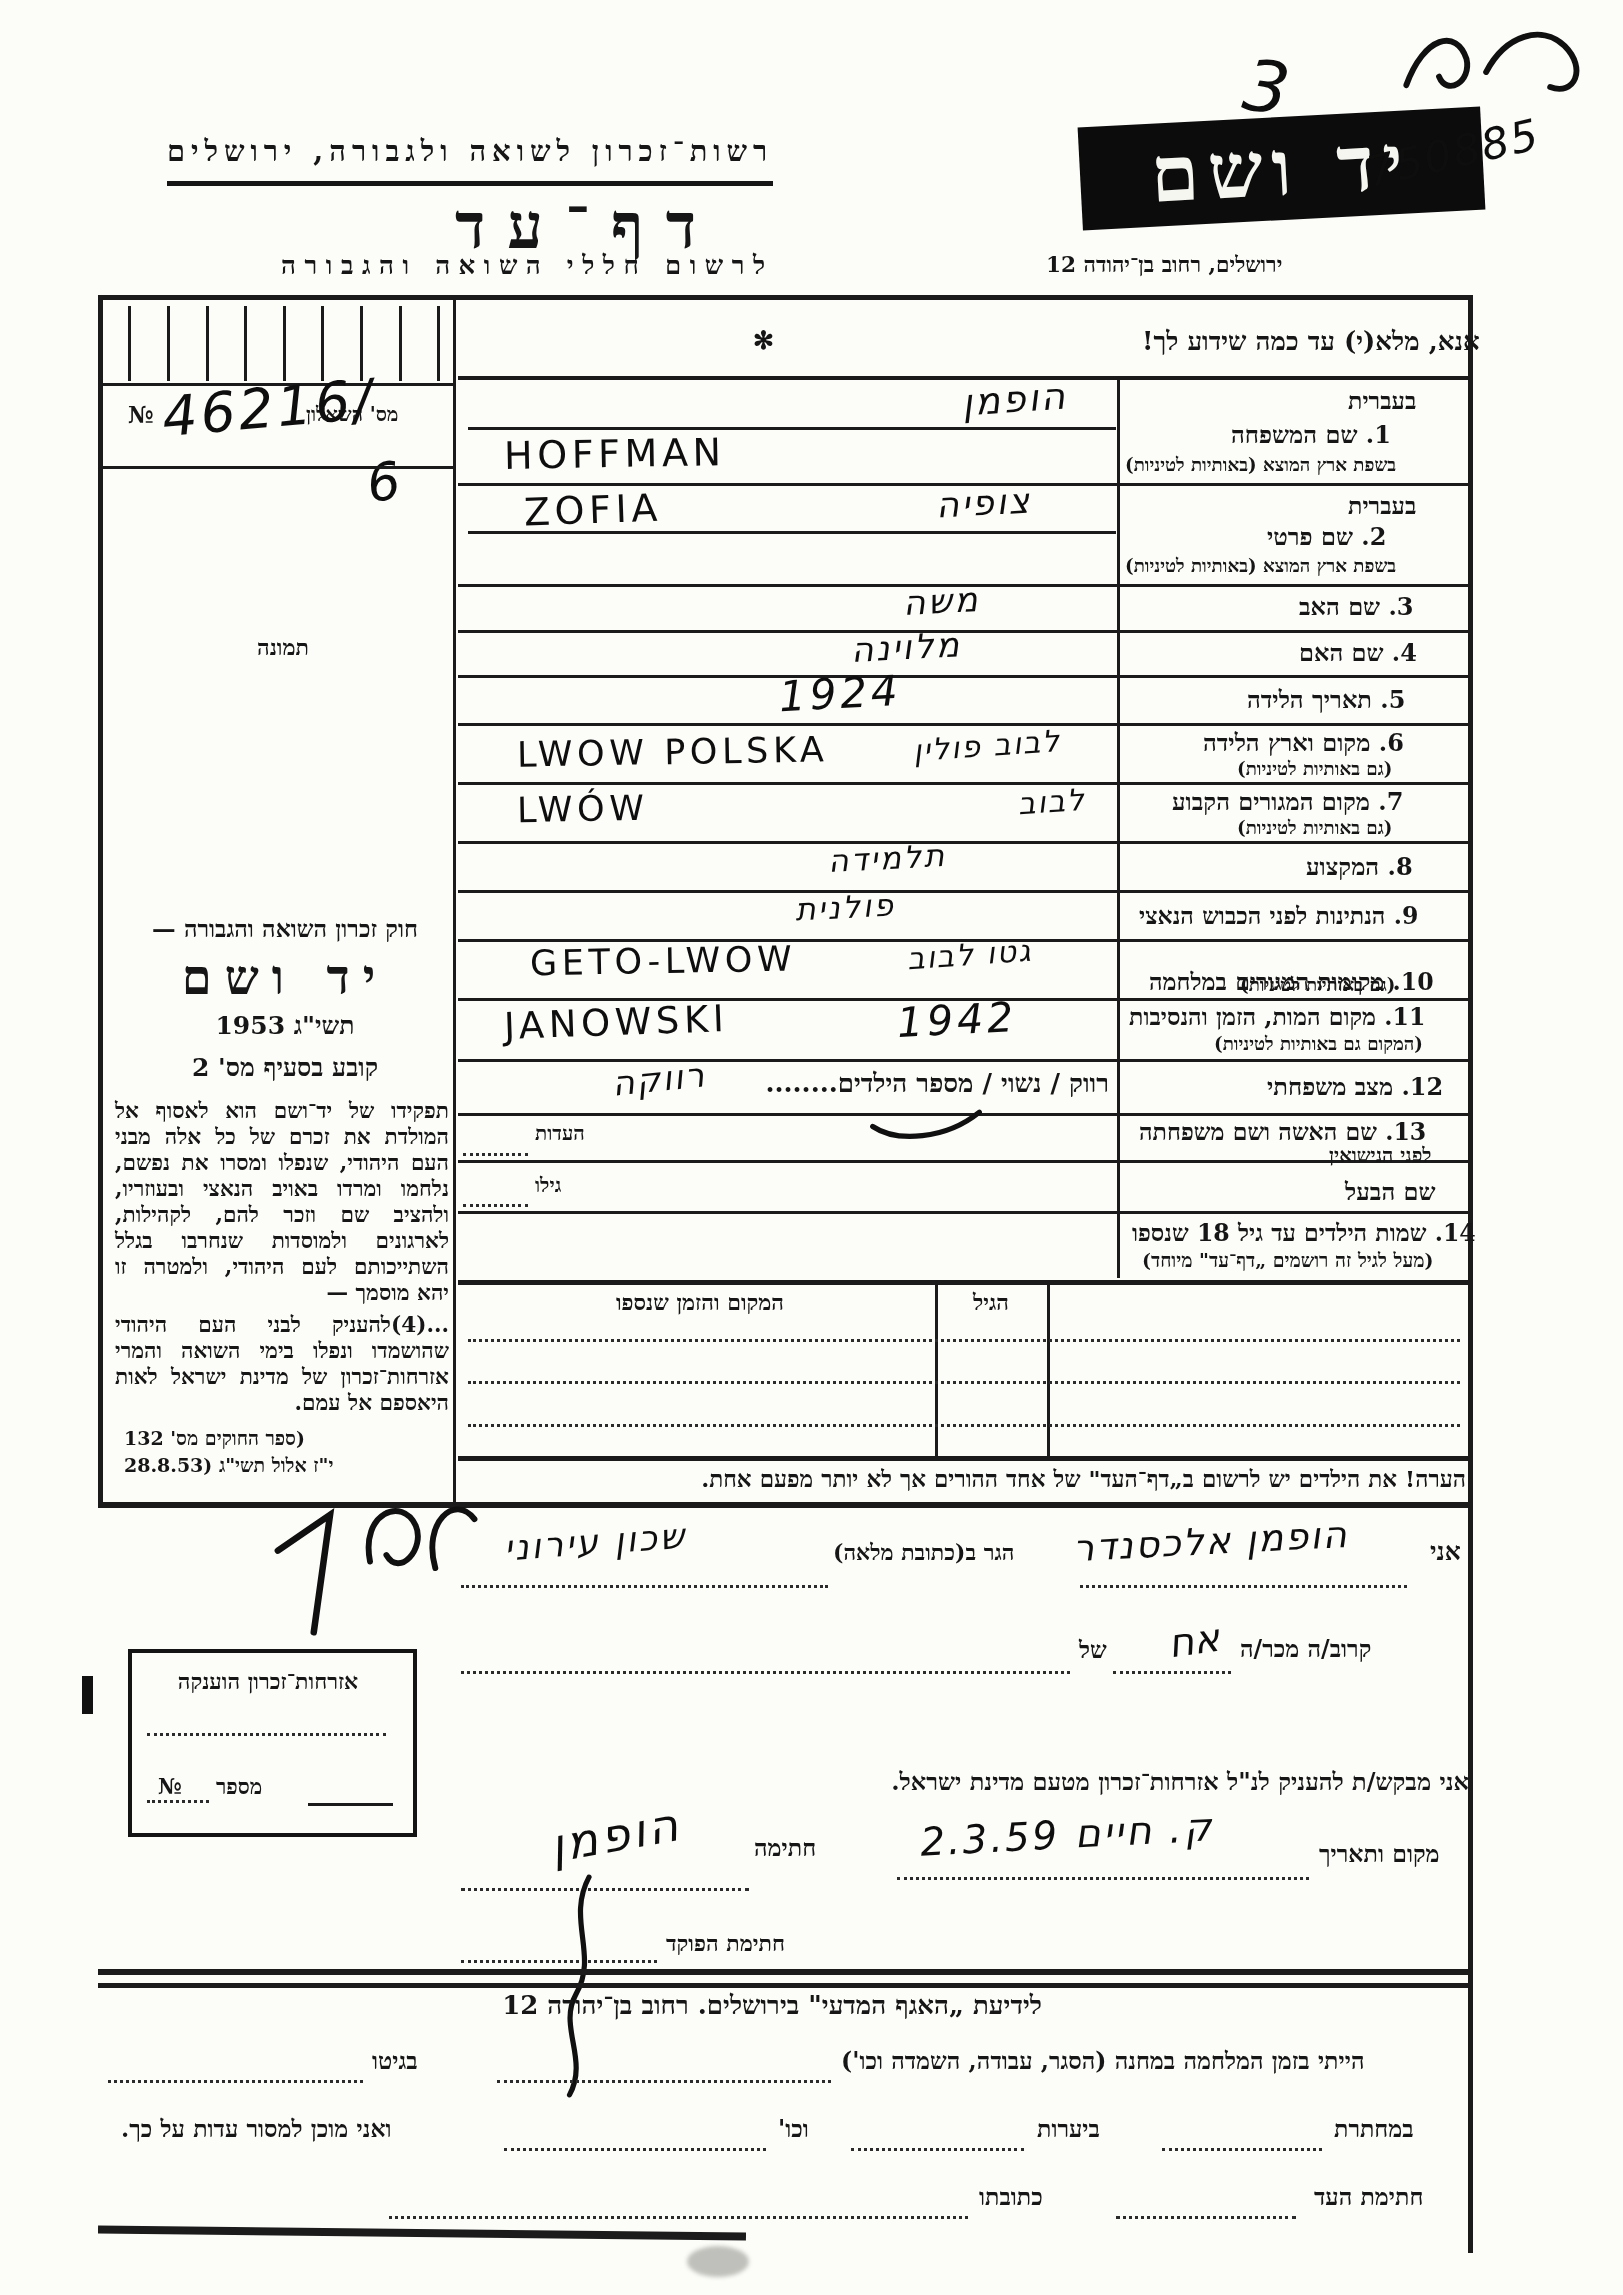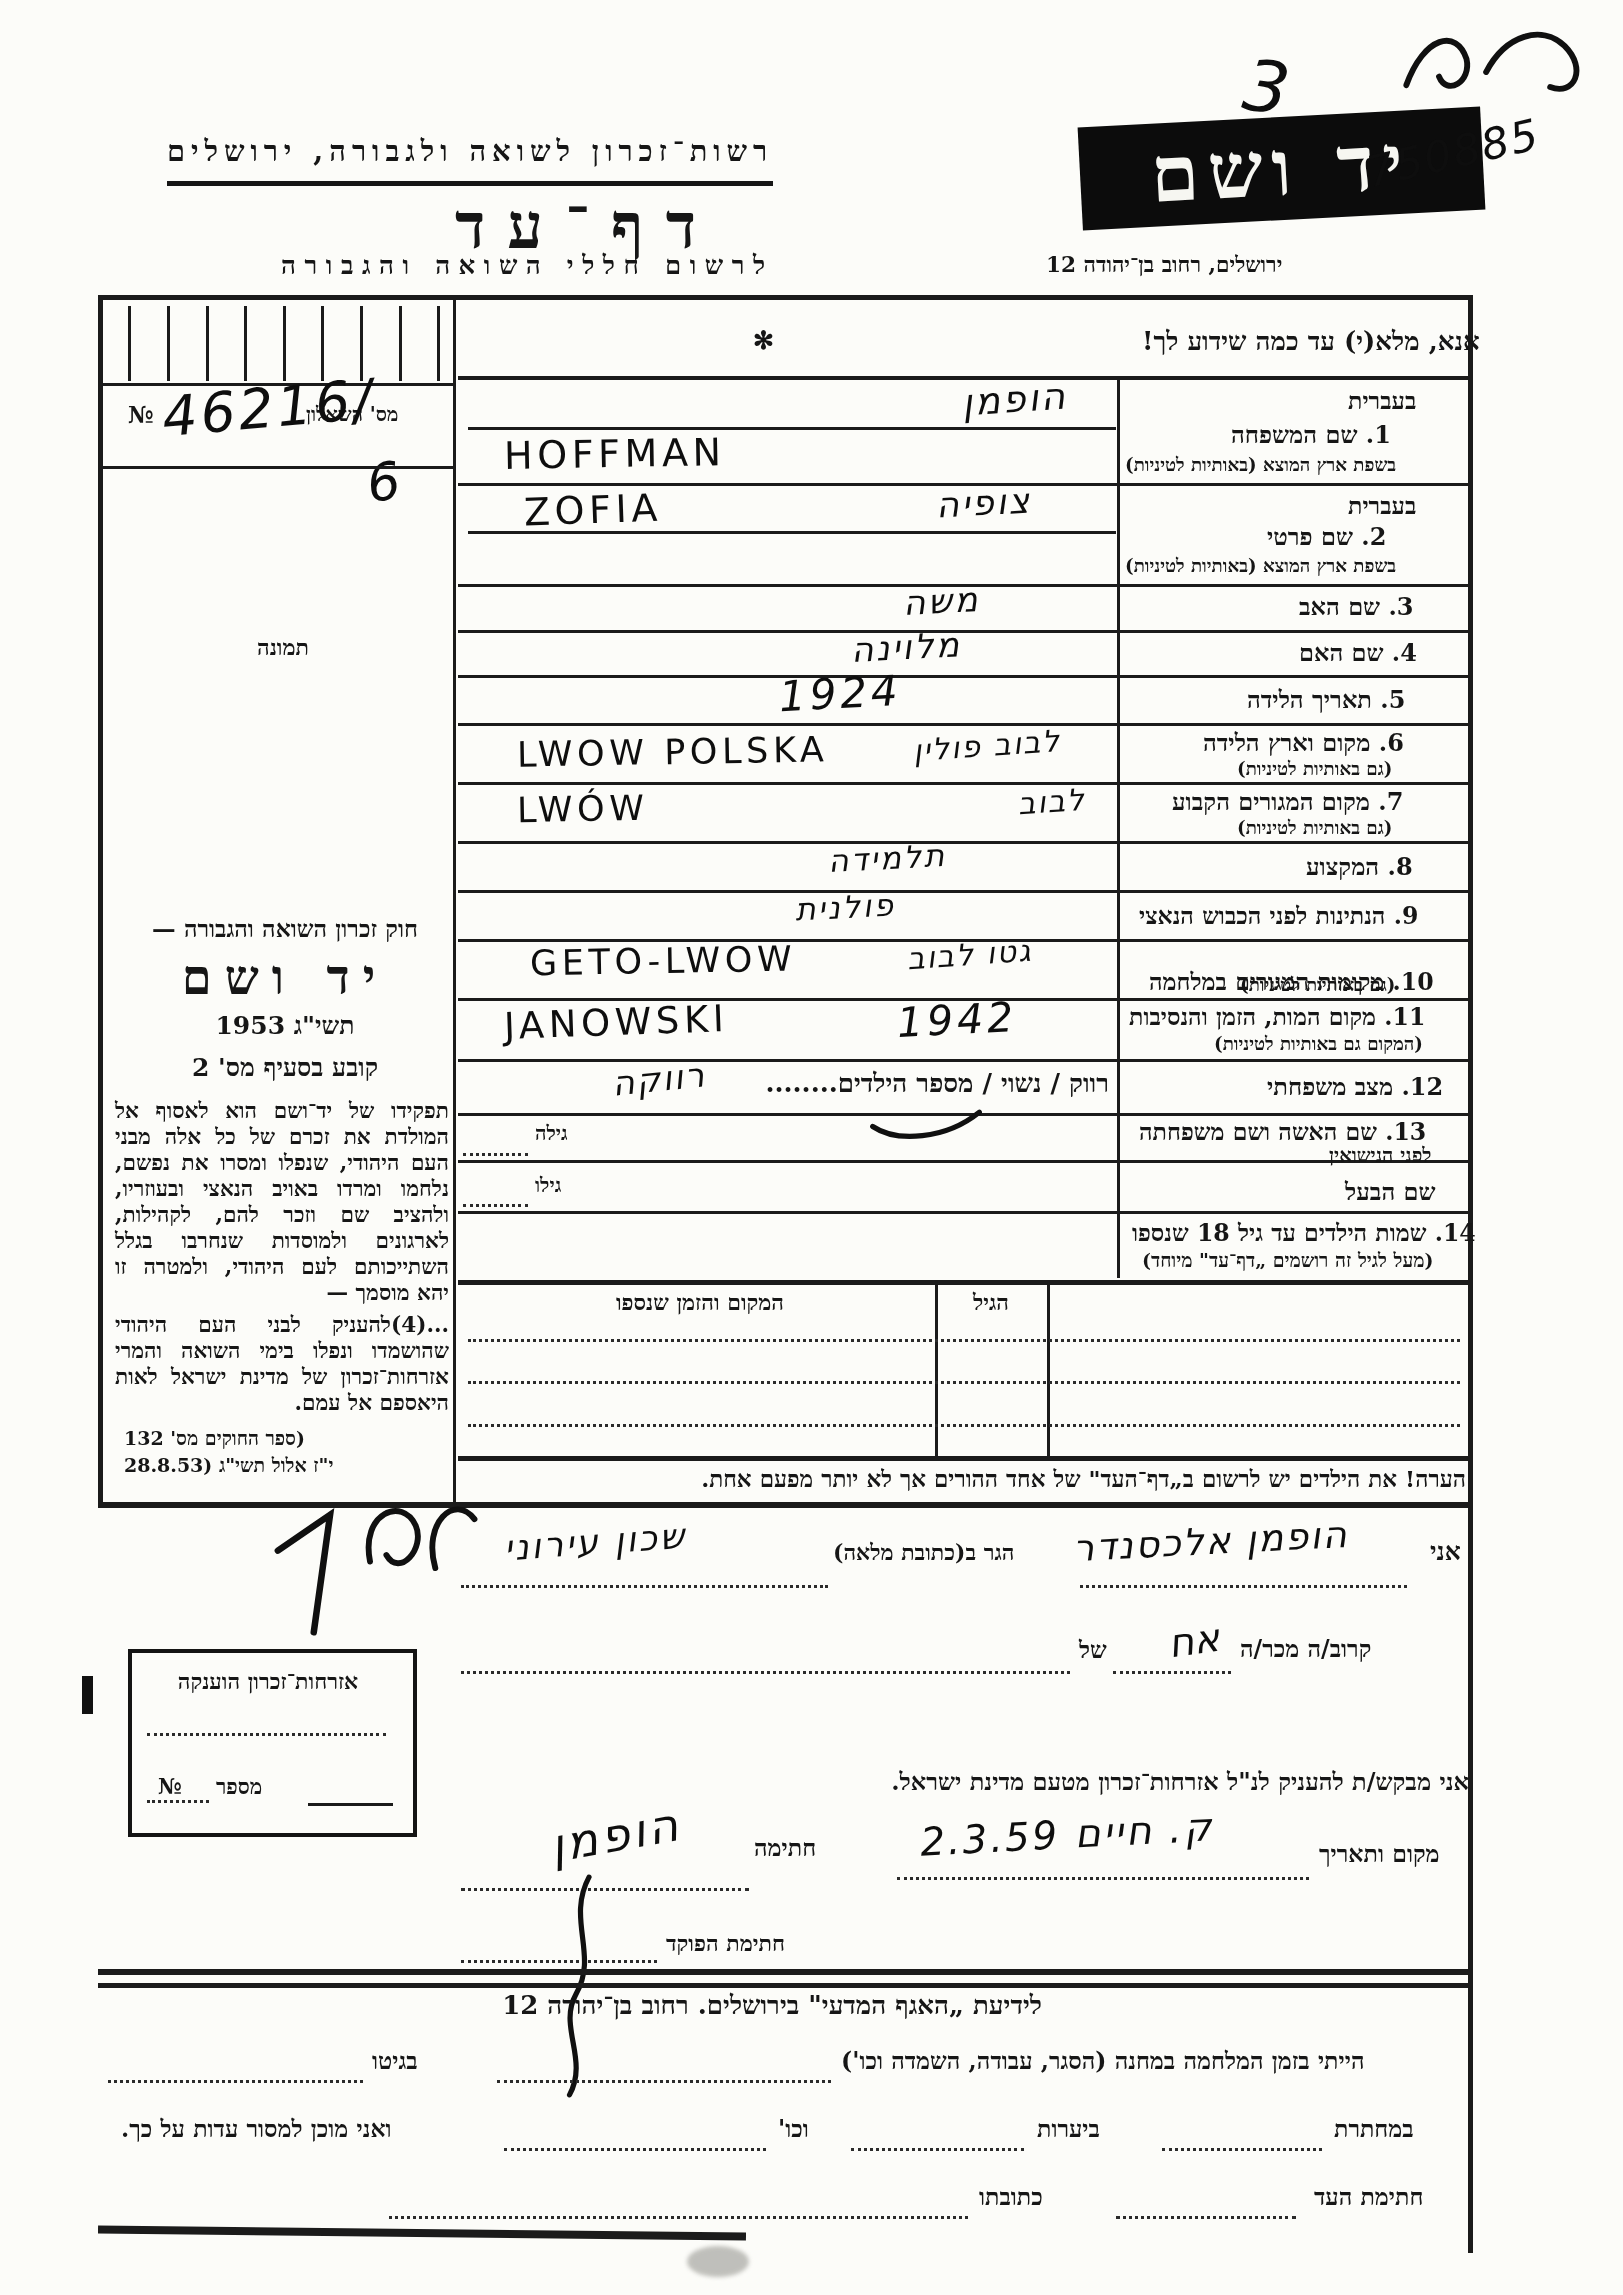--- a/index.html
+++ b/index.html
@@ -150,21 +150,21 @@
   <div class="hand handlat" style="left:504px;top:1001px;font-size:37px;transform:rotate(-2deg);">JANOWSKI</div>
   <div class="hand" style="left:897px;top:996px;font-size:41px;transform:rotate(-3deg);letter-spacing:3.9px;">1942</div>
 
   <div class="t" style="left:723px;top:1068px;width:386px;font-size:26px;">רווק / נשוי / מספר הילדים........</div>
   <div class="hand" style="left:612px;top:1059px;font-size:34px;transform:rotate(-6deg);letter-spacing:2px;">רווקה</div>
   <svg style="left:867px;top:1107px;" width="118" height="39" viewBox="0 0 180 60">
     <path d="M8,30 C45,55 120,50 172,8" stroke-width="8"></path>
   </svg>
 
   <div class="dot" style="left:463px;top:1153px;width:65px;"></div>
-  <div class="t" style="left:535px;top:1121px;font-size:20px;">גילה</div>
+  <div class="t" style="left:535px;top:1121px;font-size:20px;">העדות</div>
   <div class="dot" style="left:463px;top:1204px;width:65px;"></div>
   <div class="t" style="left:535px;top:1173px;font-size:20px;">גילו</div>
 
   <div class="t" style="left:1132px;top:1219px;font-size:23.6px;">14. שמות הילדים עד גיל 18 שנספו</div>
   <div class="t" style="left:1142px;top:1249px;font-size:19px;">(מעל לגיל זה רושמים „דף־עד" מיוחד)</div>
 
   <div class="hr" style="left:458px;top:1280px;width:1011px;height:5.2px;"></div>
   <div class="hr" style="left:458px;top:1456px;width:1011px;height:5.2px;"></div>
   <div class="hr" style="left:935px;top:1280px;width:2.6px;height:180px;"></div>
   <div class="hr" style="left:1047px;top:1280px;width:2.6px;height:180px;"></div>

